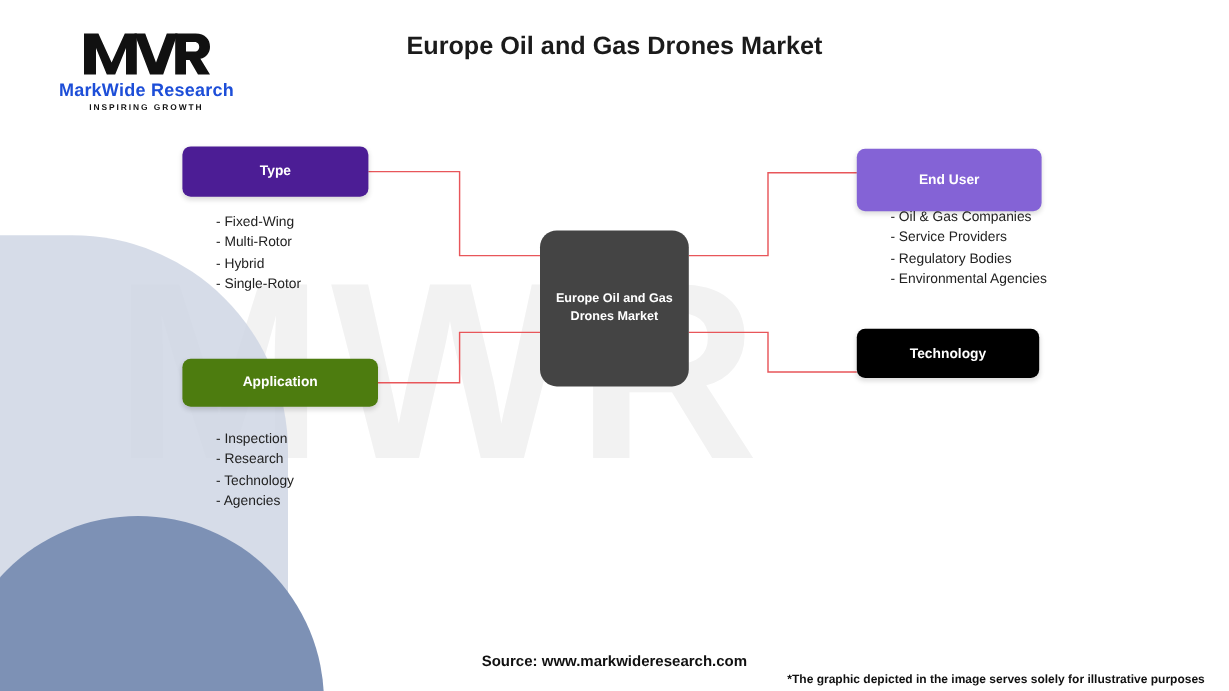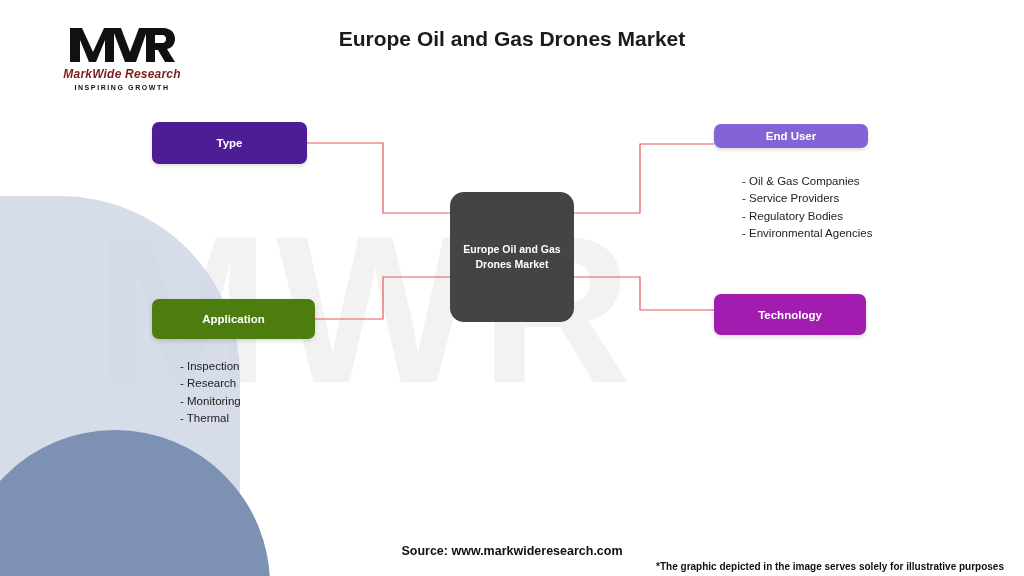--- a/index.html
+++ b/index.html
@@ -65,26 +65,25 @@
   
   .logo {
     position: absolute;
     left: 16px;
     top: 22px;
     width: 212px;
     text-align: center;
   }
   .logo svg { display: block; margin: 0 auto; }
   .logo-name {
-    font-size: 12px;
-    font-weight: bold;
-    color: #7f1d1d;
+    font-size: 15px;
+    font-weight: bold;
+    color: #1d4ed8;
     letter-spacing: 0.2px;
     margin-top: 1px;
-    font-style: italic;
   }
   .logo-tag {
     font-size: 7px;
     font-weight: bold;
     color: #111111;
     letter-spacing: 1.6px;
     margin-top: 3px;
   }
 
   
@@ -146,23 +145,23 @@
     color: #222222;
     line-height: 1.52;
   }
   .cat-items div { white-space: nowrap; }
 
   
   #box-type        { left: 152px; top: 122px; width: 155px; height: 42px; background: #4c1d95; }
   #items-type      { left: 180px; top: 177px; }
   #box-application { left: 152px; top: 299px; width: 163px; height: 40px; background: #4d7c0f; }
   #items-application { left: 180px; top: 358px; }
-  #box-enduser     { left: 714px; top: 124px; width: 154px; height: 24px; background: #8463d6; }
+  #box-enduser     { left: 714px; top: 124px; width: 154px; height: 52px; background: #8463d6; }
   #items-enduser   { left: 742px; top: 173px; }
-  #box-technology  { left: 714px; top: 294px; width: 152px; height: 41px; background: #a21caf; }
+  #box-technology  { left: 714px; top: 274px; width: 152px; height: 41px; background: #000000; }
   #items-technology{ left: 742px; top: 343px; }
 
   
   .source {
     position: absolute;
     left: 0;
     top: 544px;
     width: 1024px;
     text-align: center;
     font-size: 12.5px;
@@ -209,27 +208,33 @@
     <path d="M315 319 L383 319 L383 277 L450 277" stroke="#e8565a" stroke-width="1.2" fill="none"></path>
 
     <path d="M574 213 L640 213 L640 144 L714 144" stroke="#e8565a" stroke-width="1.2" fill="none"></path>
 
     <path d="M574 277 L640 277 L640 310 L714 310" stroke="#e8565a" stroke-width="1.2" fill="none"></path>
   </svg>
 
   <div class="center-node">Europe Oil and Gas Drones Market</div>
 
   <div class="cat-box" id="box-type">Type</div>
+  <div class="cat-items" id="items-type">
+    <div>- Fixed-Wing</div>
+    <div>- Multi-Rotor</div>
+    <div>- Hybrid</div>
+    <div>- Single-Rotor</div>
+  </div>
 
   <div class="cat-box" id="box-application">Application</div>
   <div class="cat-items" id="items-application">
     <div>- Inspection</div>
     <div>- Research</div>
-    <div>- Monitoring</div>
-    <div>- Thermal</div>
+    <div>- Technology</div>
+    <div>- Agencies</div>
   </div>
 
   <div class="cat-box" id="box-enduser">End User</div>
   <div class="cat-items" id="items-enduser">
     <div>- Oil &amp; Gas Companies</div>
     <div>- Service Providers</div>
     <div>- Regulatory Bodies</div>
     <div>- Environmental Agencies</div>
   </div>
 

